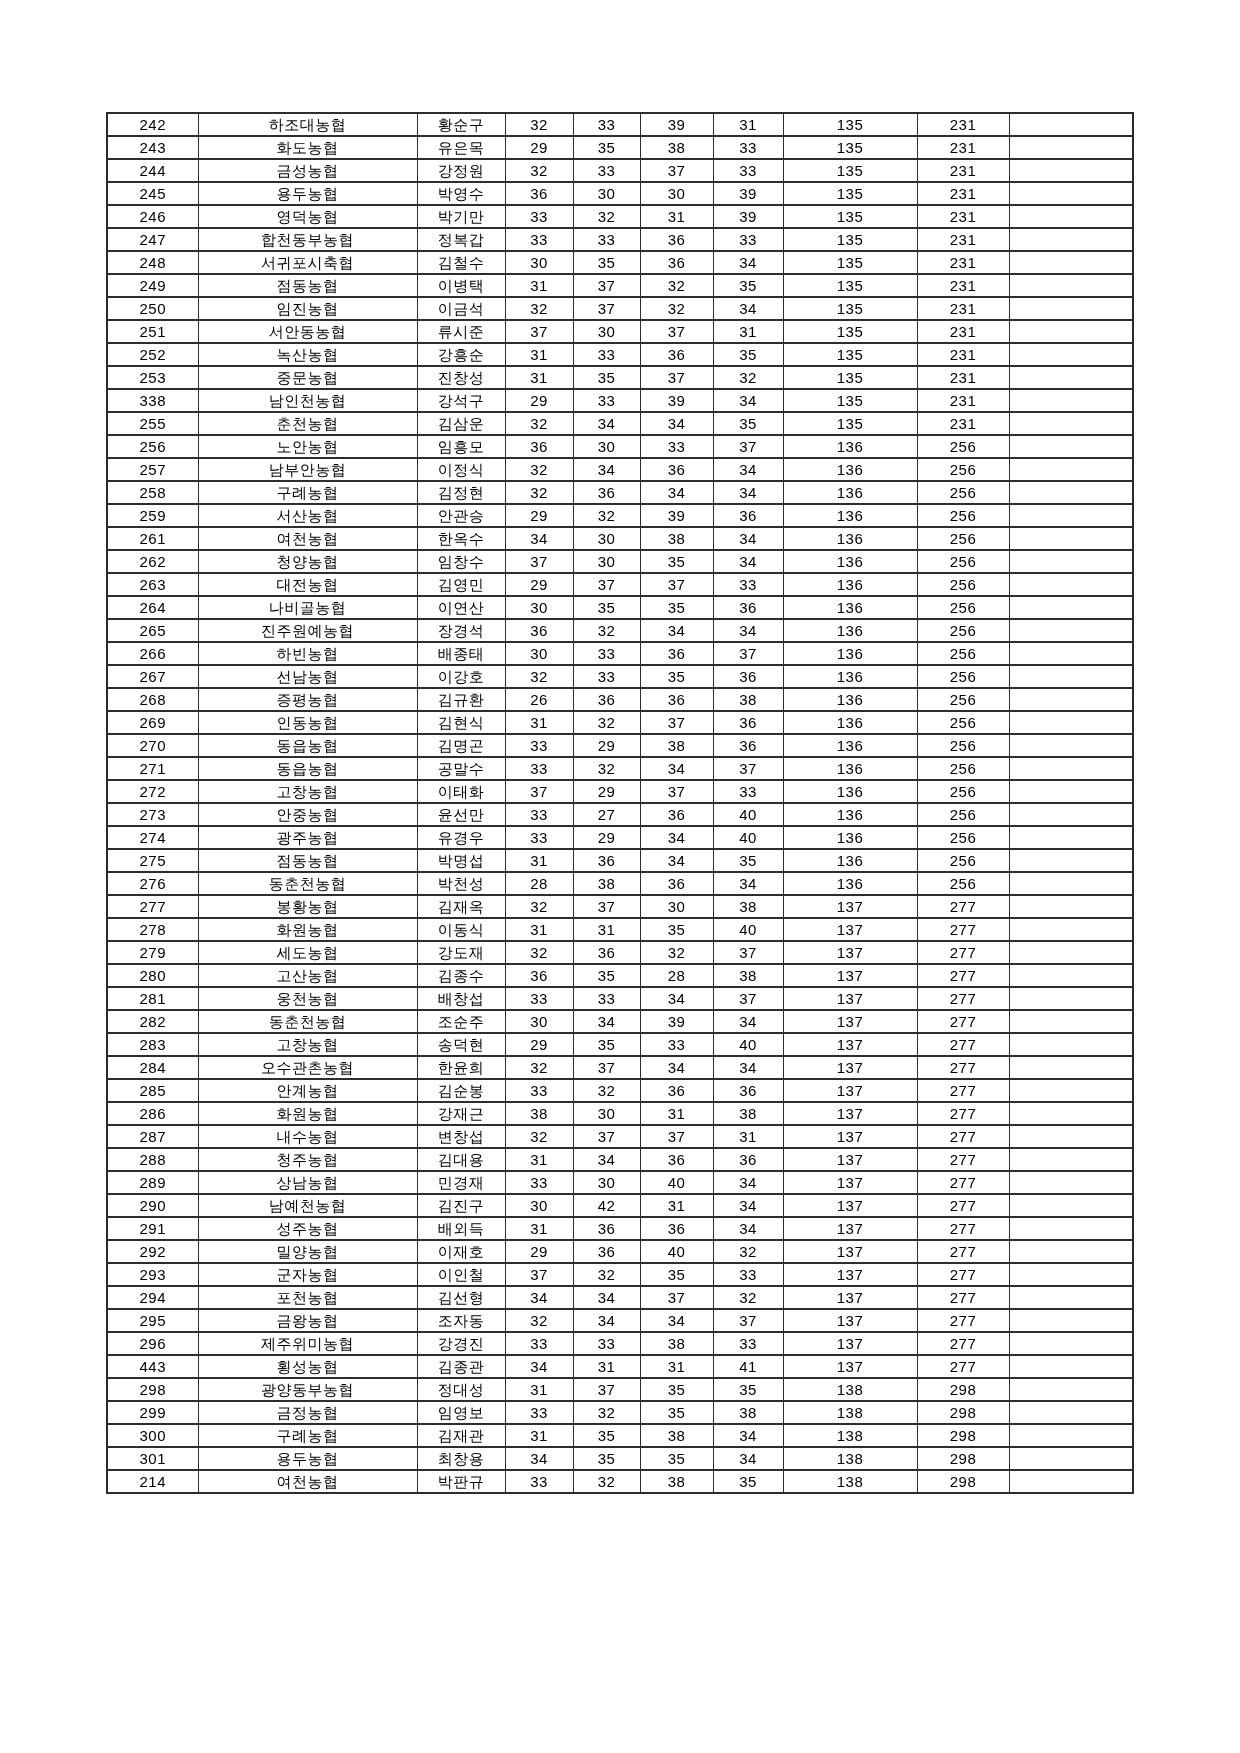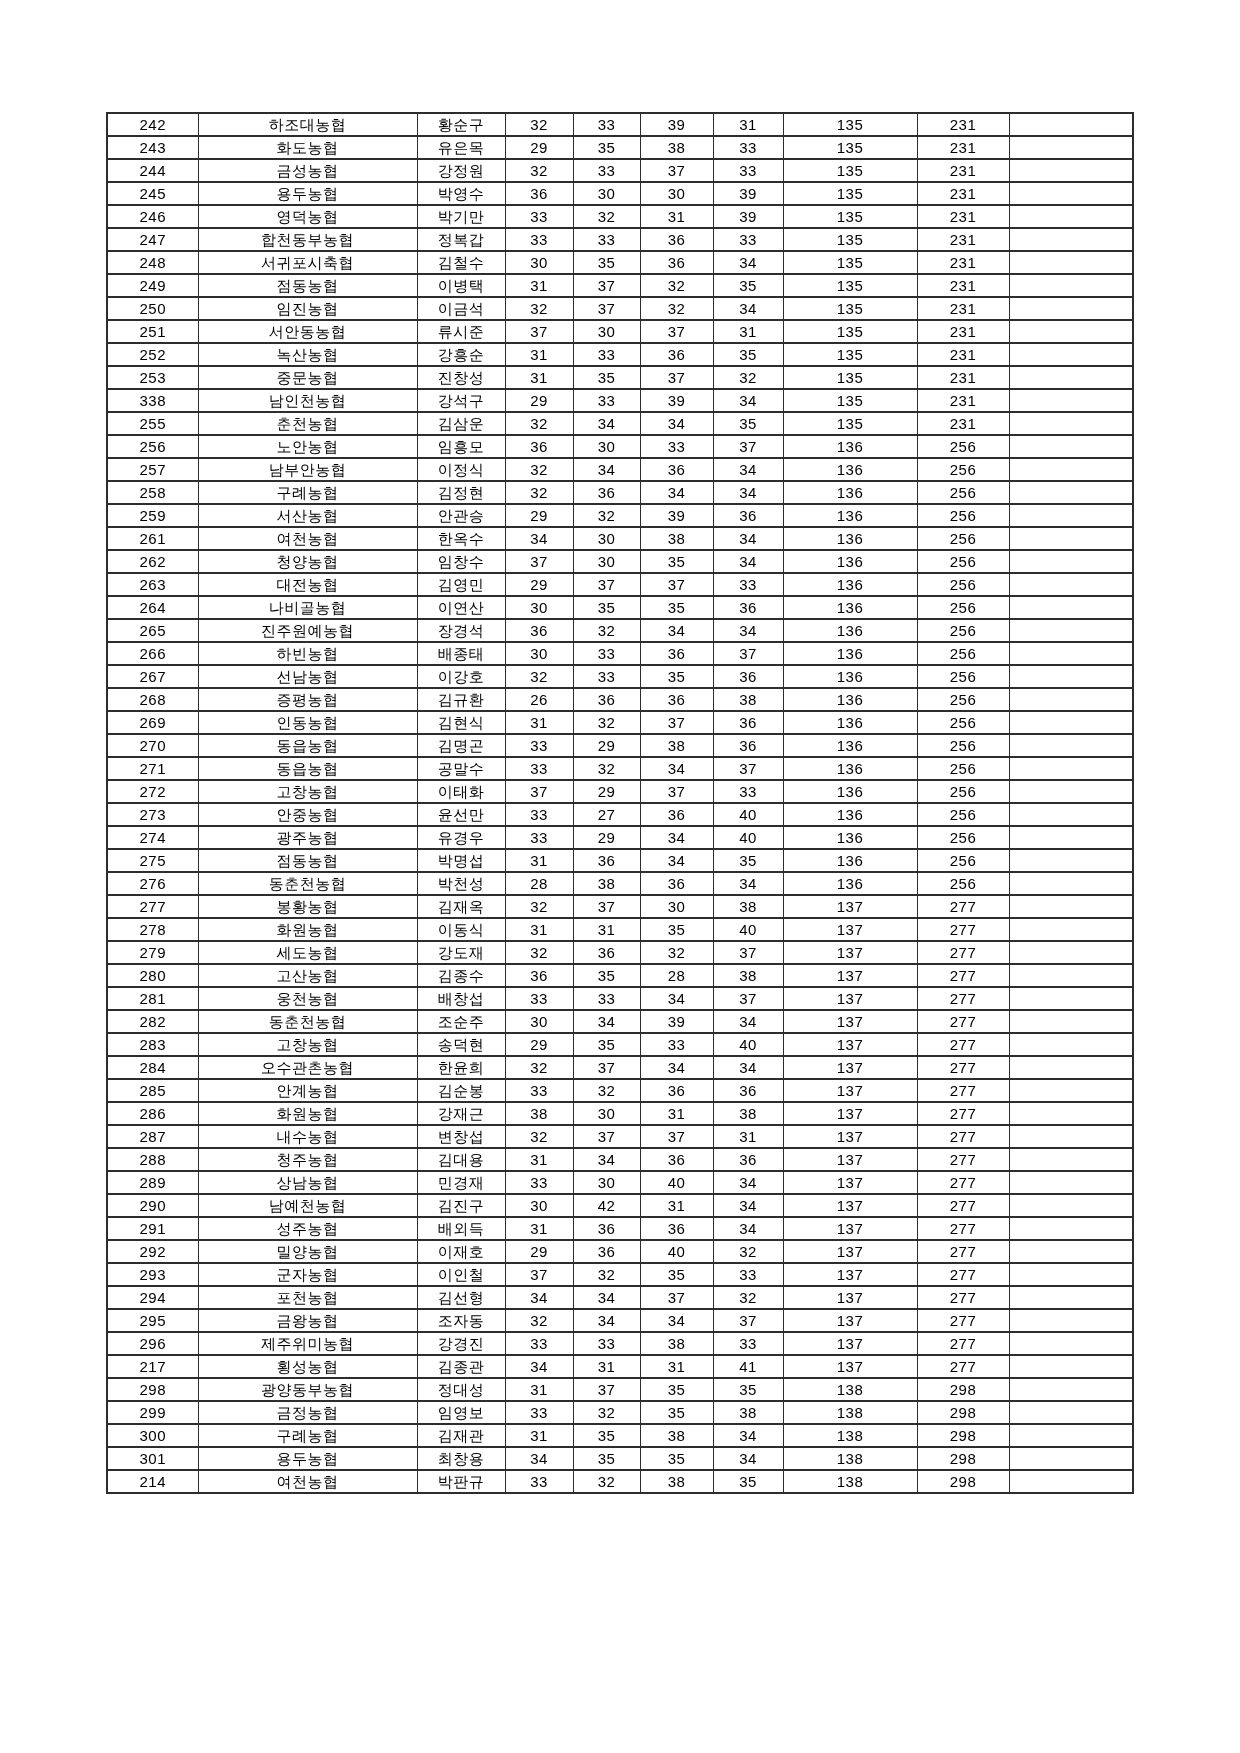--- a/index.html
+++ b/index.html
@@ -701,21 +701,21 @@
           <td>강경진</td>
           <td>33</td>
           <td>33</td>
           <td>38</td>
           <td>33</td>
           <td>137</td>
           <td>277</td>
           <td></td>
         </tr>
         <tr>
-          <td>217</td>
+          <td>443</td>
           <td>횡성농협</td>
           <td>김종관</td>
           <td>34</td>
           <td>31</td>
           <td>31</td>
           <td>41</td>
           <td>137</td>
           <td>277</td>
           <td></td>
         </tr>

